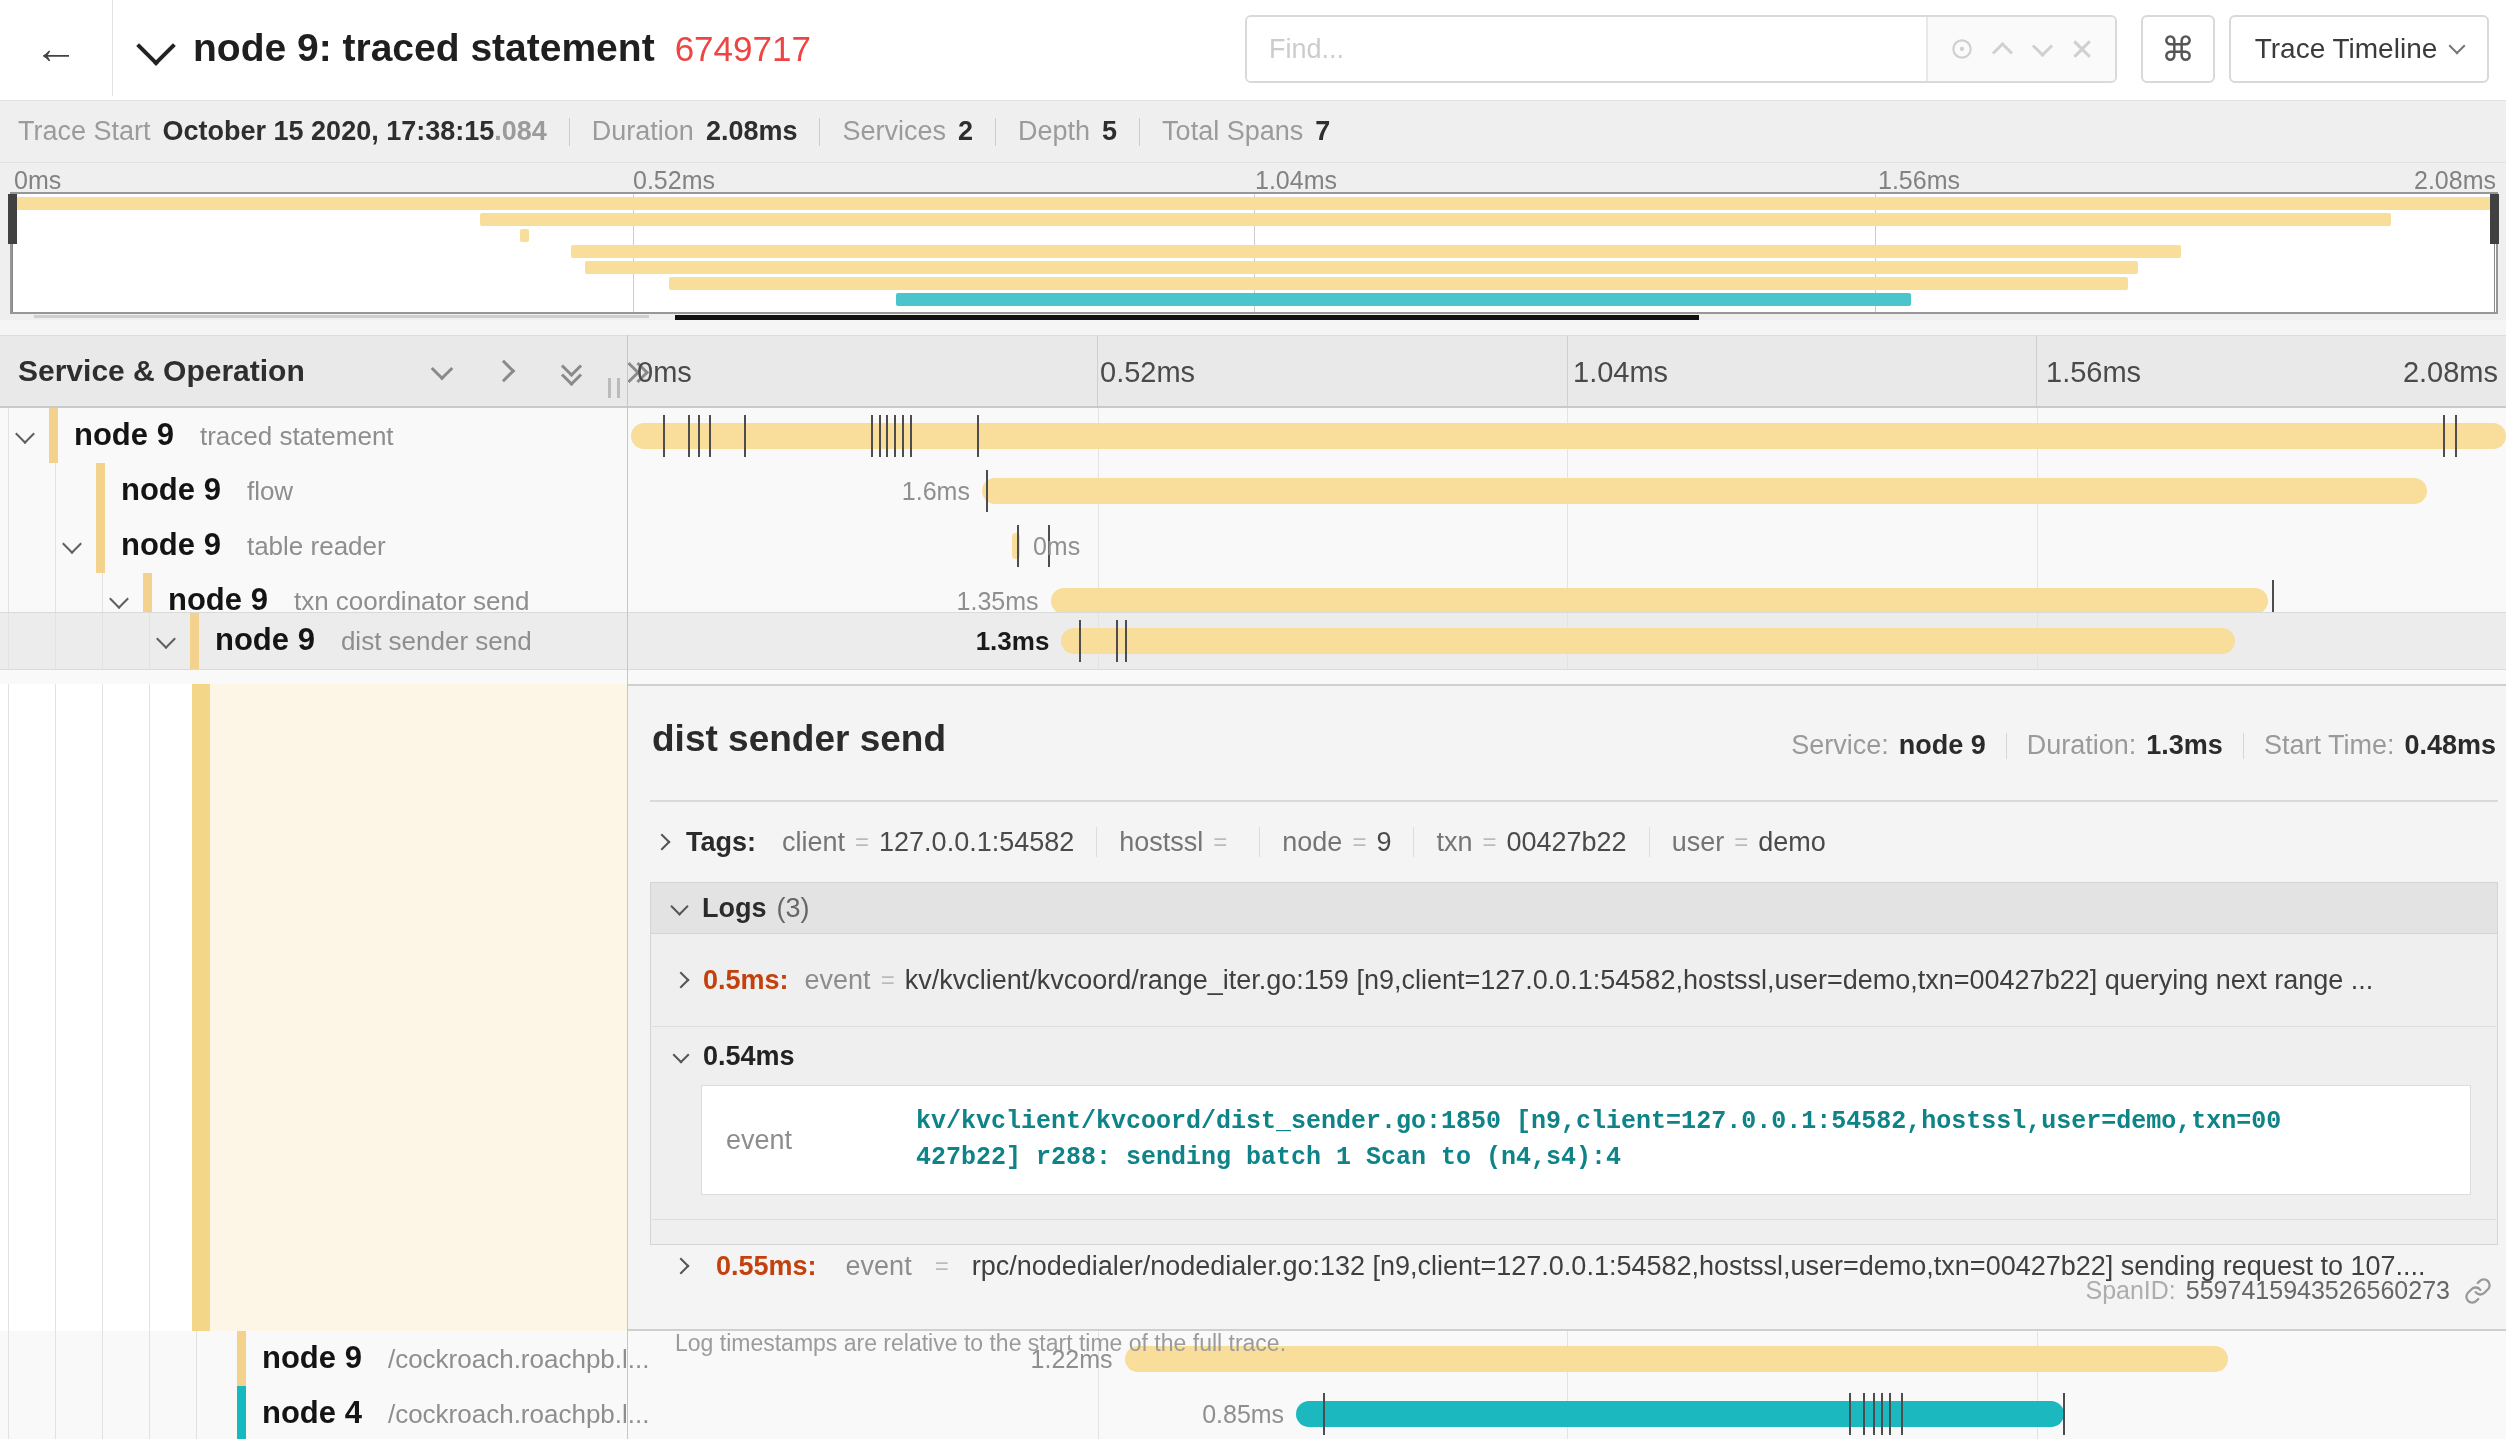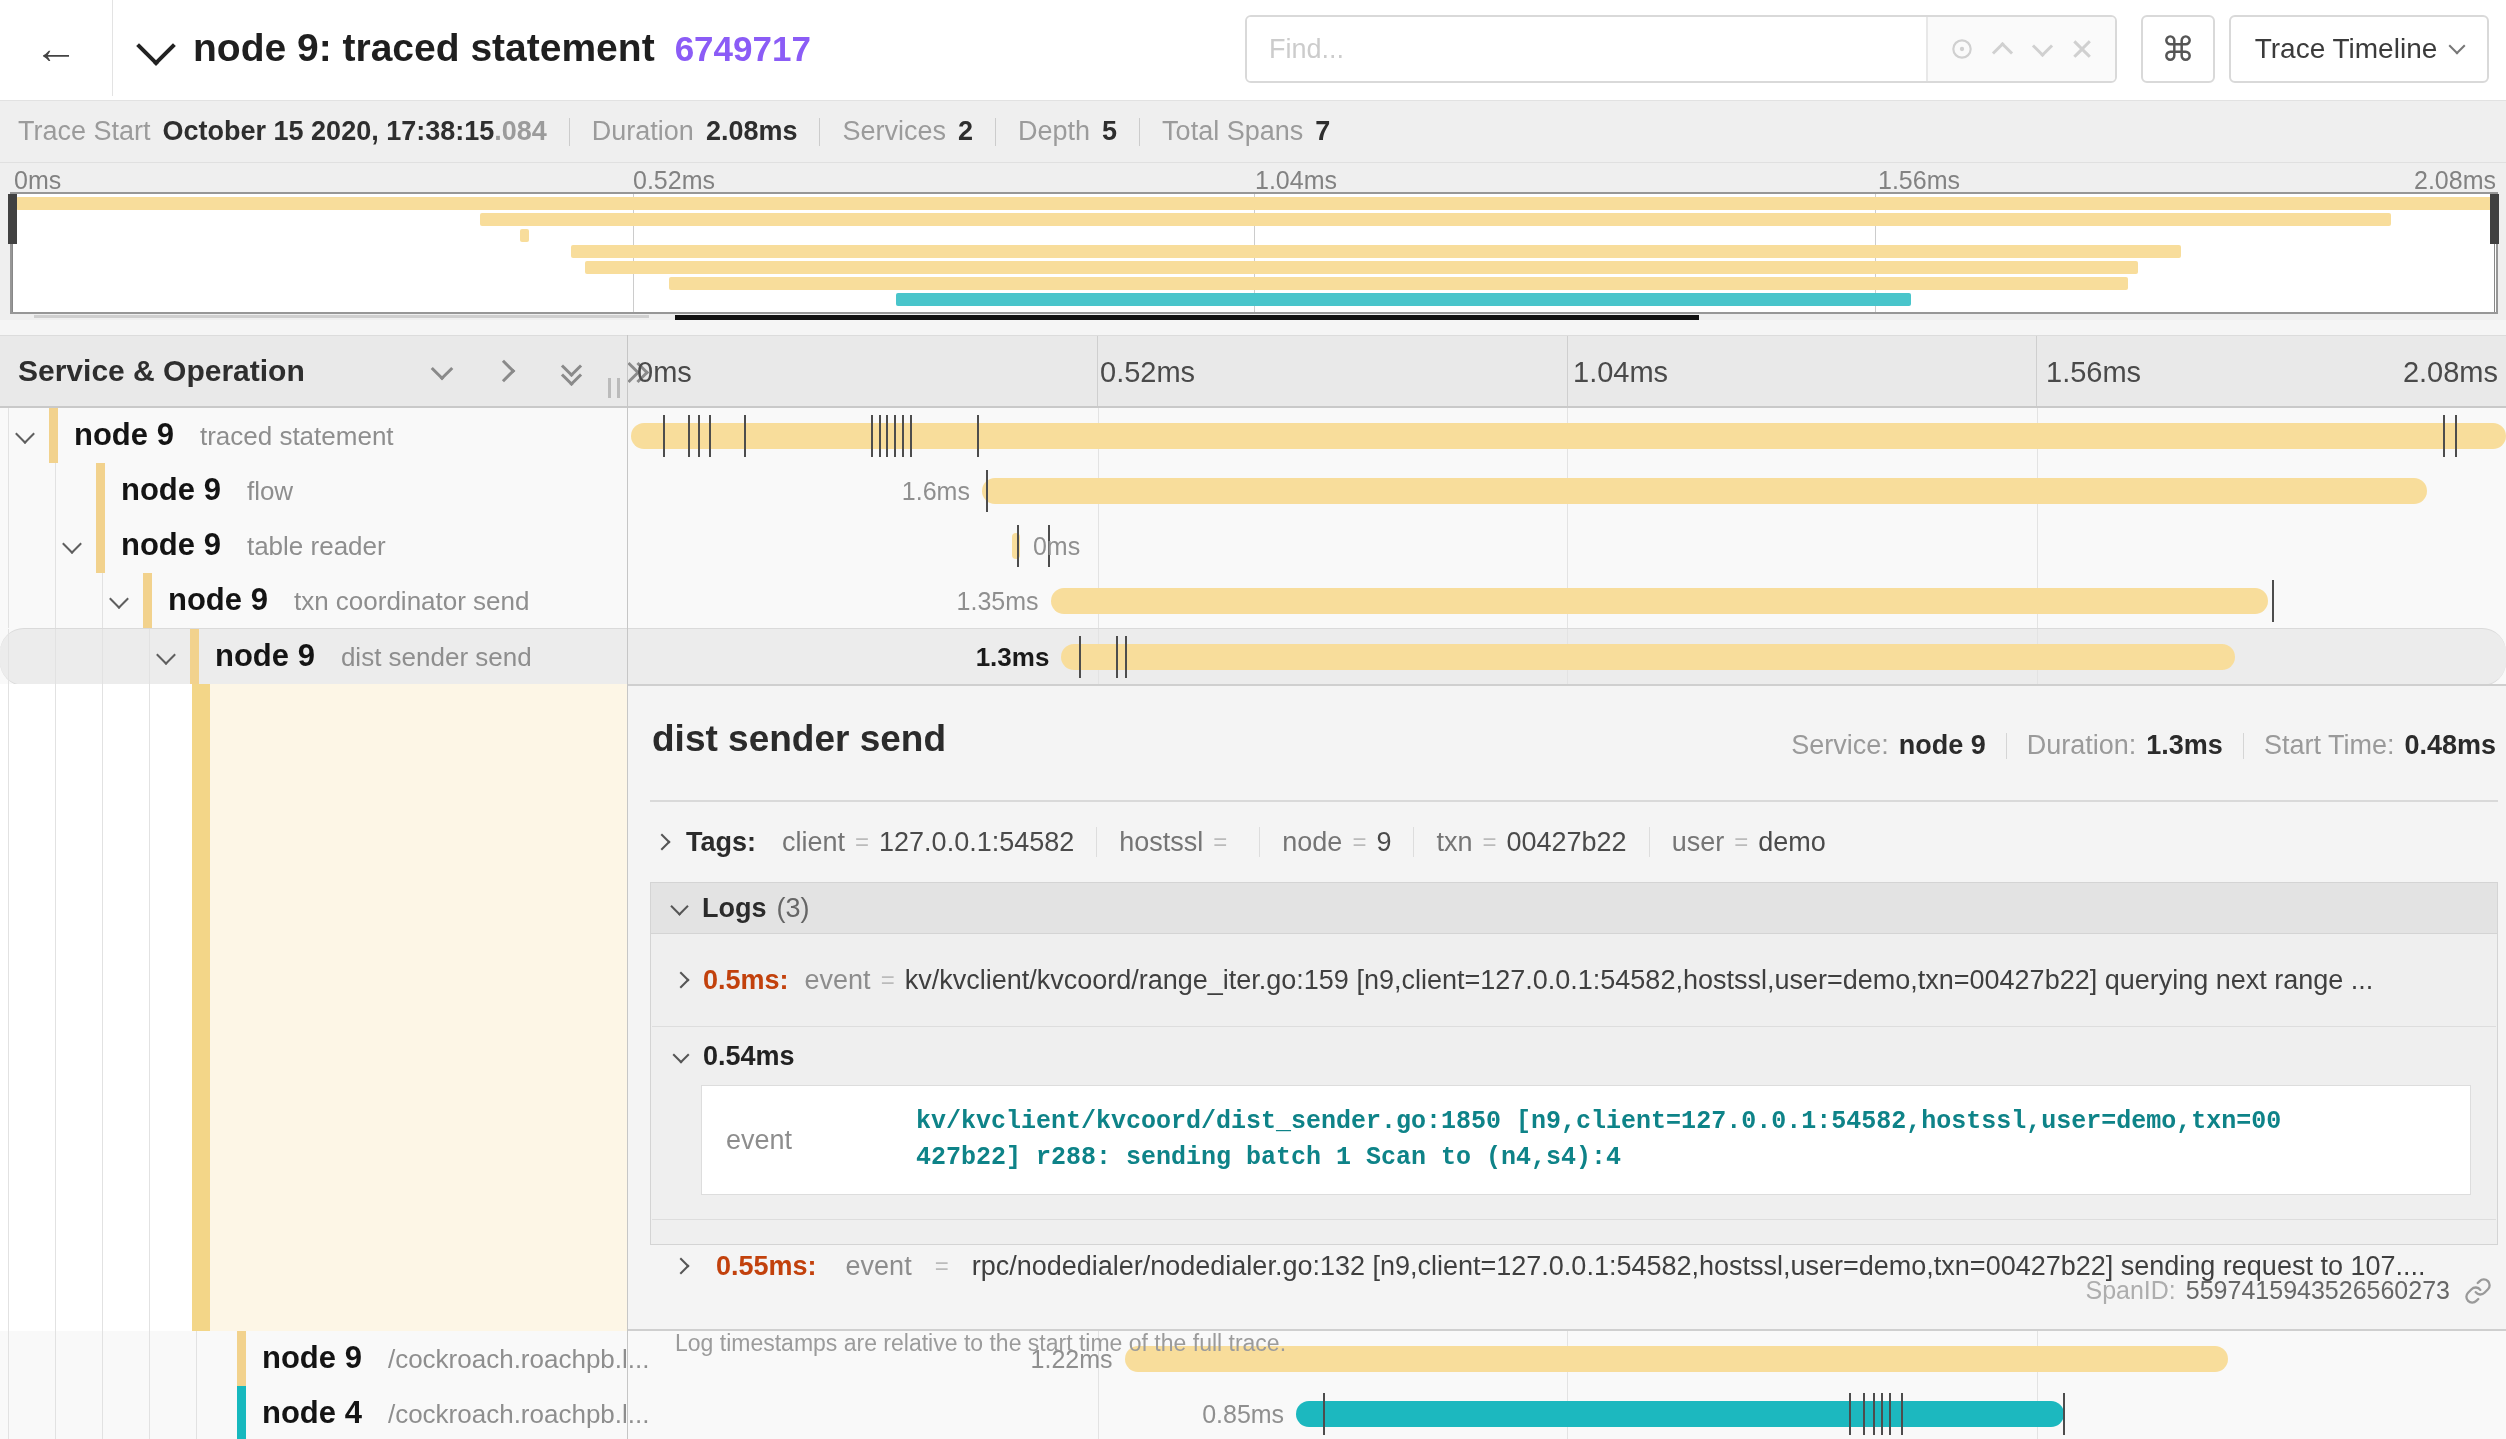--- a/index.html
+++ b/index.html
@@ -8,21 +8,21 @@
   i,em{font-style:normal;}
   
   .topbar{position:absolute;left:0;top:0;width:2506px;height:100px;background:#fff;}
   .backbtn{position:absolute;left:0;top:0;width:112px;height:96px;border-right:1px solid #e3e3e3;
            display:flex;align-items:center;justify-content:center;font-size:44px;color:#444;cursor:pointer;}
   .cv{display:inline-block;border-right:3px solid #7d7d7d;border-bottom:3px solid #7d7d7d;transform:rotate(45deg);}
   .cv.right{transform:rotate(-45deg);}
   .cv.up{transform:rotate(225deg);}
   .title-chev{position:absolute;left:142px;top:32px;width:24px;height:24px;border-width:4px;border-color:#222;}
   .pagetitle{position:absolute;left:193px;top:26px;font-size:39px;font-weight:700;color:#1f1f1f;white-space:nowrap;}
-  .traceid{font-weight:700;color:#8b5cf6;font-size:35px;margin-left:20px;}
+  .traceid{font-weight:400;color:#ef4444;font-size:35px;margin-left:20px;}
   .findgroup{position:absolute;left:1245px;top:15px;width:868px;height:64px;border:2px solid #d9d9d9;border-radius:6px;
              background:#fff;display:flex;overflow:hidden;}
   .findinput{flex:0 0 635px;border:none;outline:none;font-size:27px;padding:0 22px;color:#555;background:#fff;
              font-family:"Liberation Sans","DejaVu Sans",sans-serif;}
   .findinput::placeholder{color:#ccc;}
   .findicons{flex:1;background:#fafafa;border-left:2px solid #e8e8e8;display:flex;align-items:center;
              justify-content:space-around;padding:0 14px;}
   .fic{color:#d0d0d0;display:flex;align-items:center;justify-content:center;width:40px;height:40px;cursor:pointer;}
   .kbtn{position:absolute;left:2141px;top:15px;width:70px;height:64px;border:2px solid #d9d9d9;border-radius:6px;
         background:#fff;display:flex;align-items:center;justify-content:center;font-size:34px;color:#555;cursor:pointer;}
@@ -326,21 +326,21 @@
         </div>
         <div class="tl">
           <i class="gridv" style="left: 25%;"></i>
           <i class="gridv" style="left: 50%;"></i>
           <i class="gridv" style="left: 75%;"></i>
           <div class="bar" style="left: 22.5%; width: max(64.808%, 8px); background: rgb(248, 221, 155);"></div>
           <i class="tick" style="left: 87.548%;"></i>
           <div class="dur" style="left: 22.5%; transform: translate(calc(-100% - 12px), -50%);">1.35ms</div>
         </div>
       </div>
-      <div class="row sel" style="top: 628px; height: 56px; border-radius: 24px;">
+      <div class="row sel" style="top: 612px; height: 56px;">
         <div class="tree">
           <i class="guide" style="left: 8px;"></i>
           <i class="guide" style="left: 55px;"></i>
           <i class="guide" style="left: 102px;"></i>
           <i class="guide" style="left: 149px;"></i>
           <i class="cv rowchev" style="left: 159px;"></i>
           <i class="cbar" style="left: 190px; background: rgb(242, 210, 141);"></i>
           <span class="svc" style="left: 215px;">node 9<span class="op">dist sender send</span></span>
         </div>
         <div class="tl">

